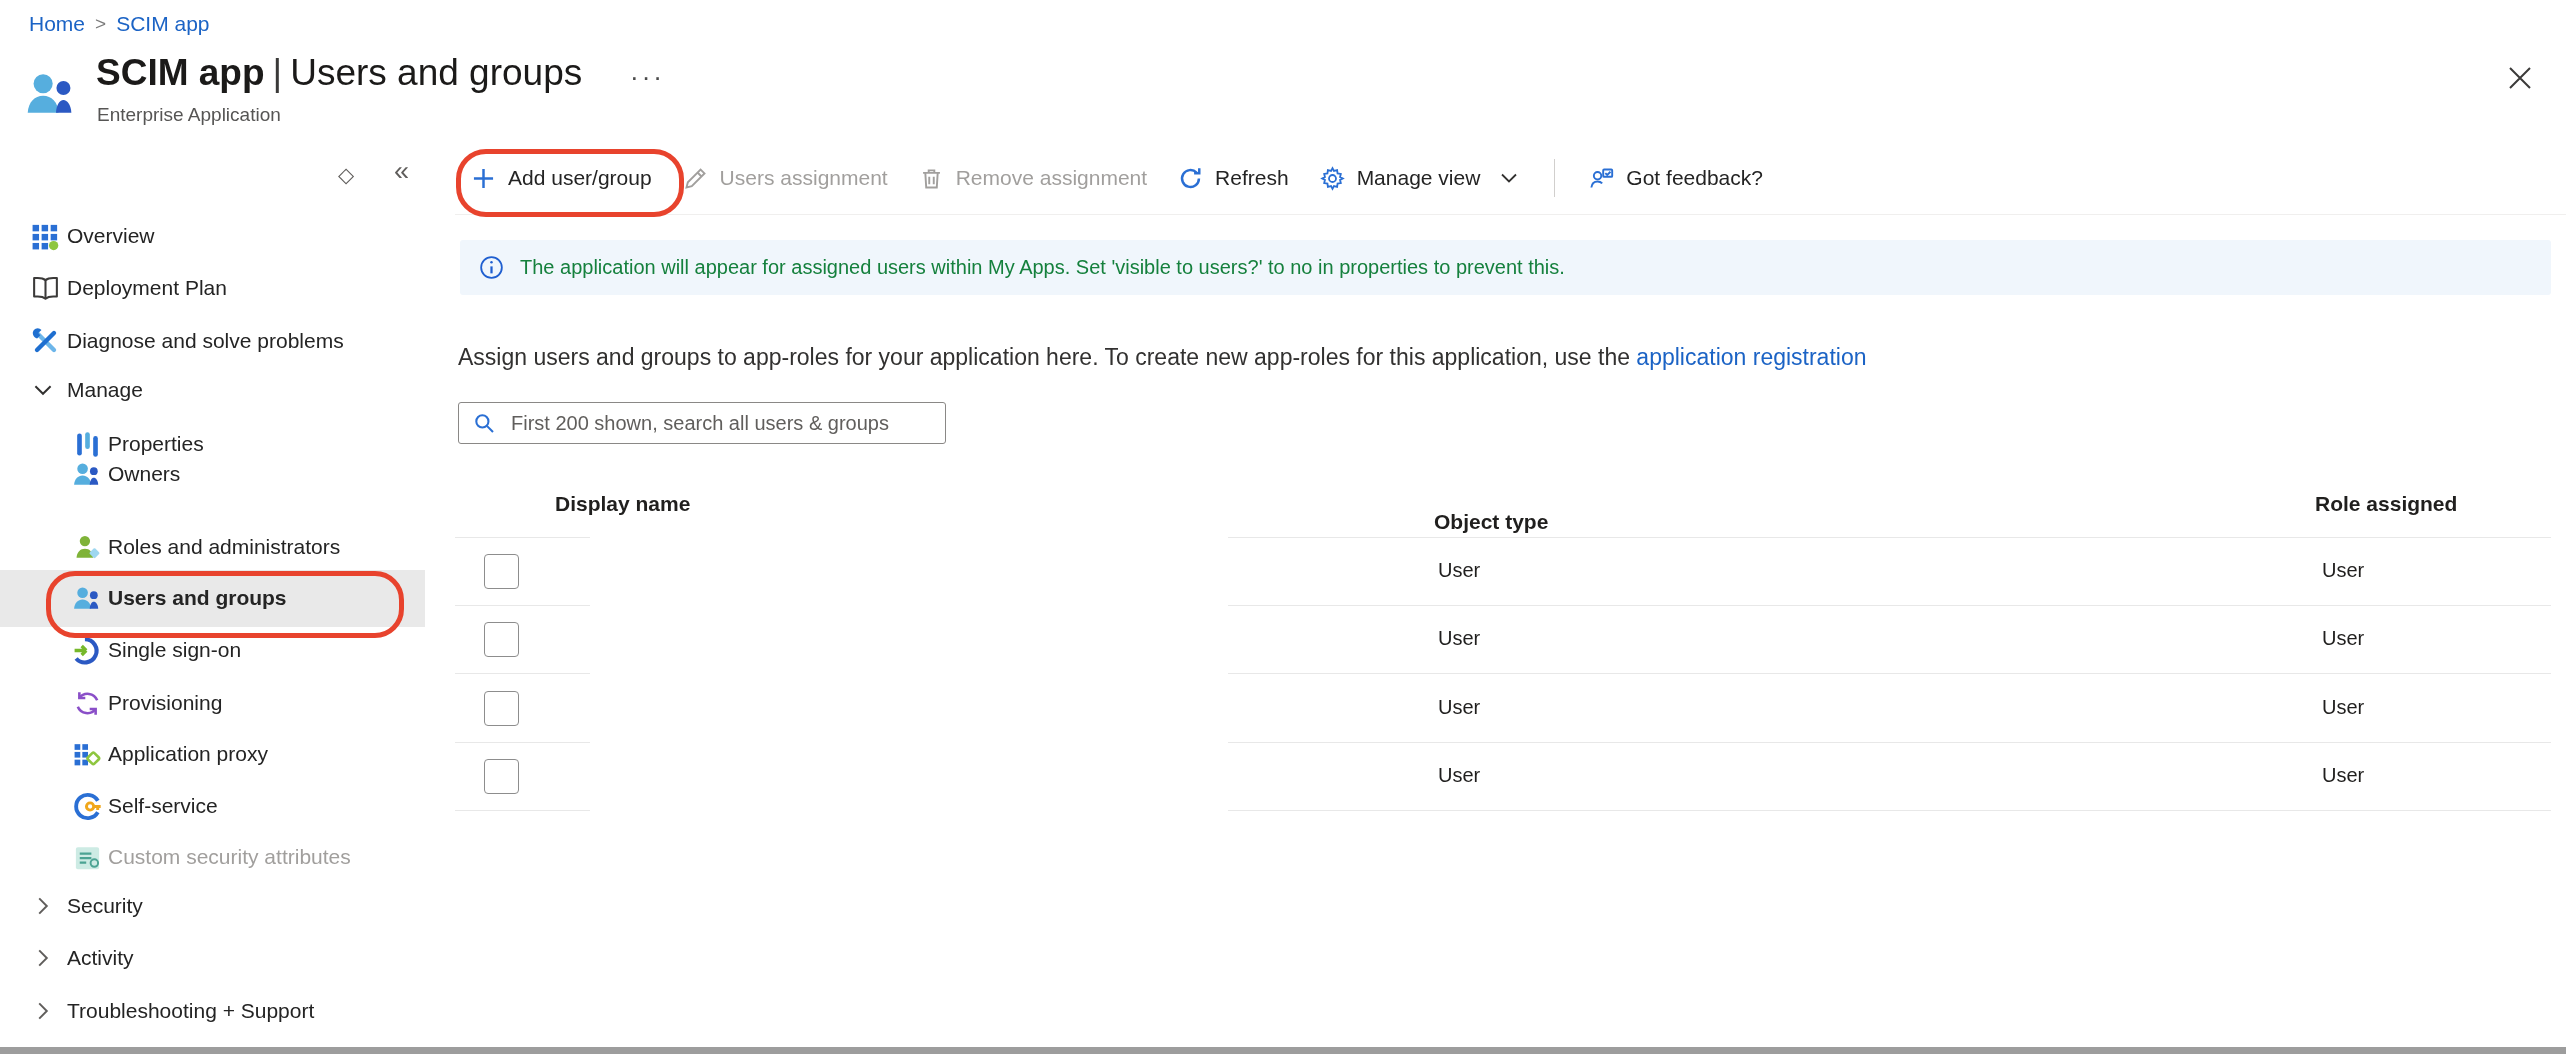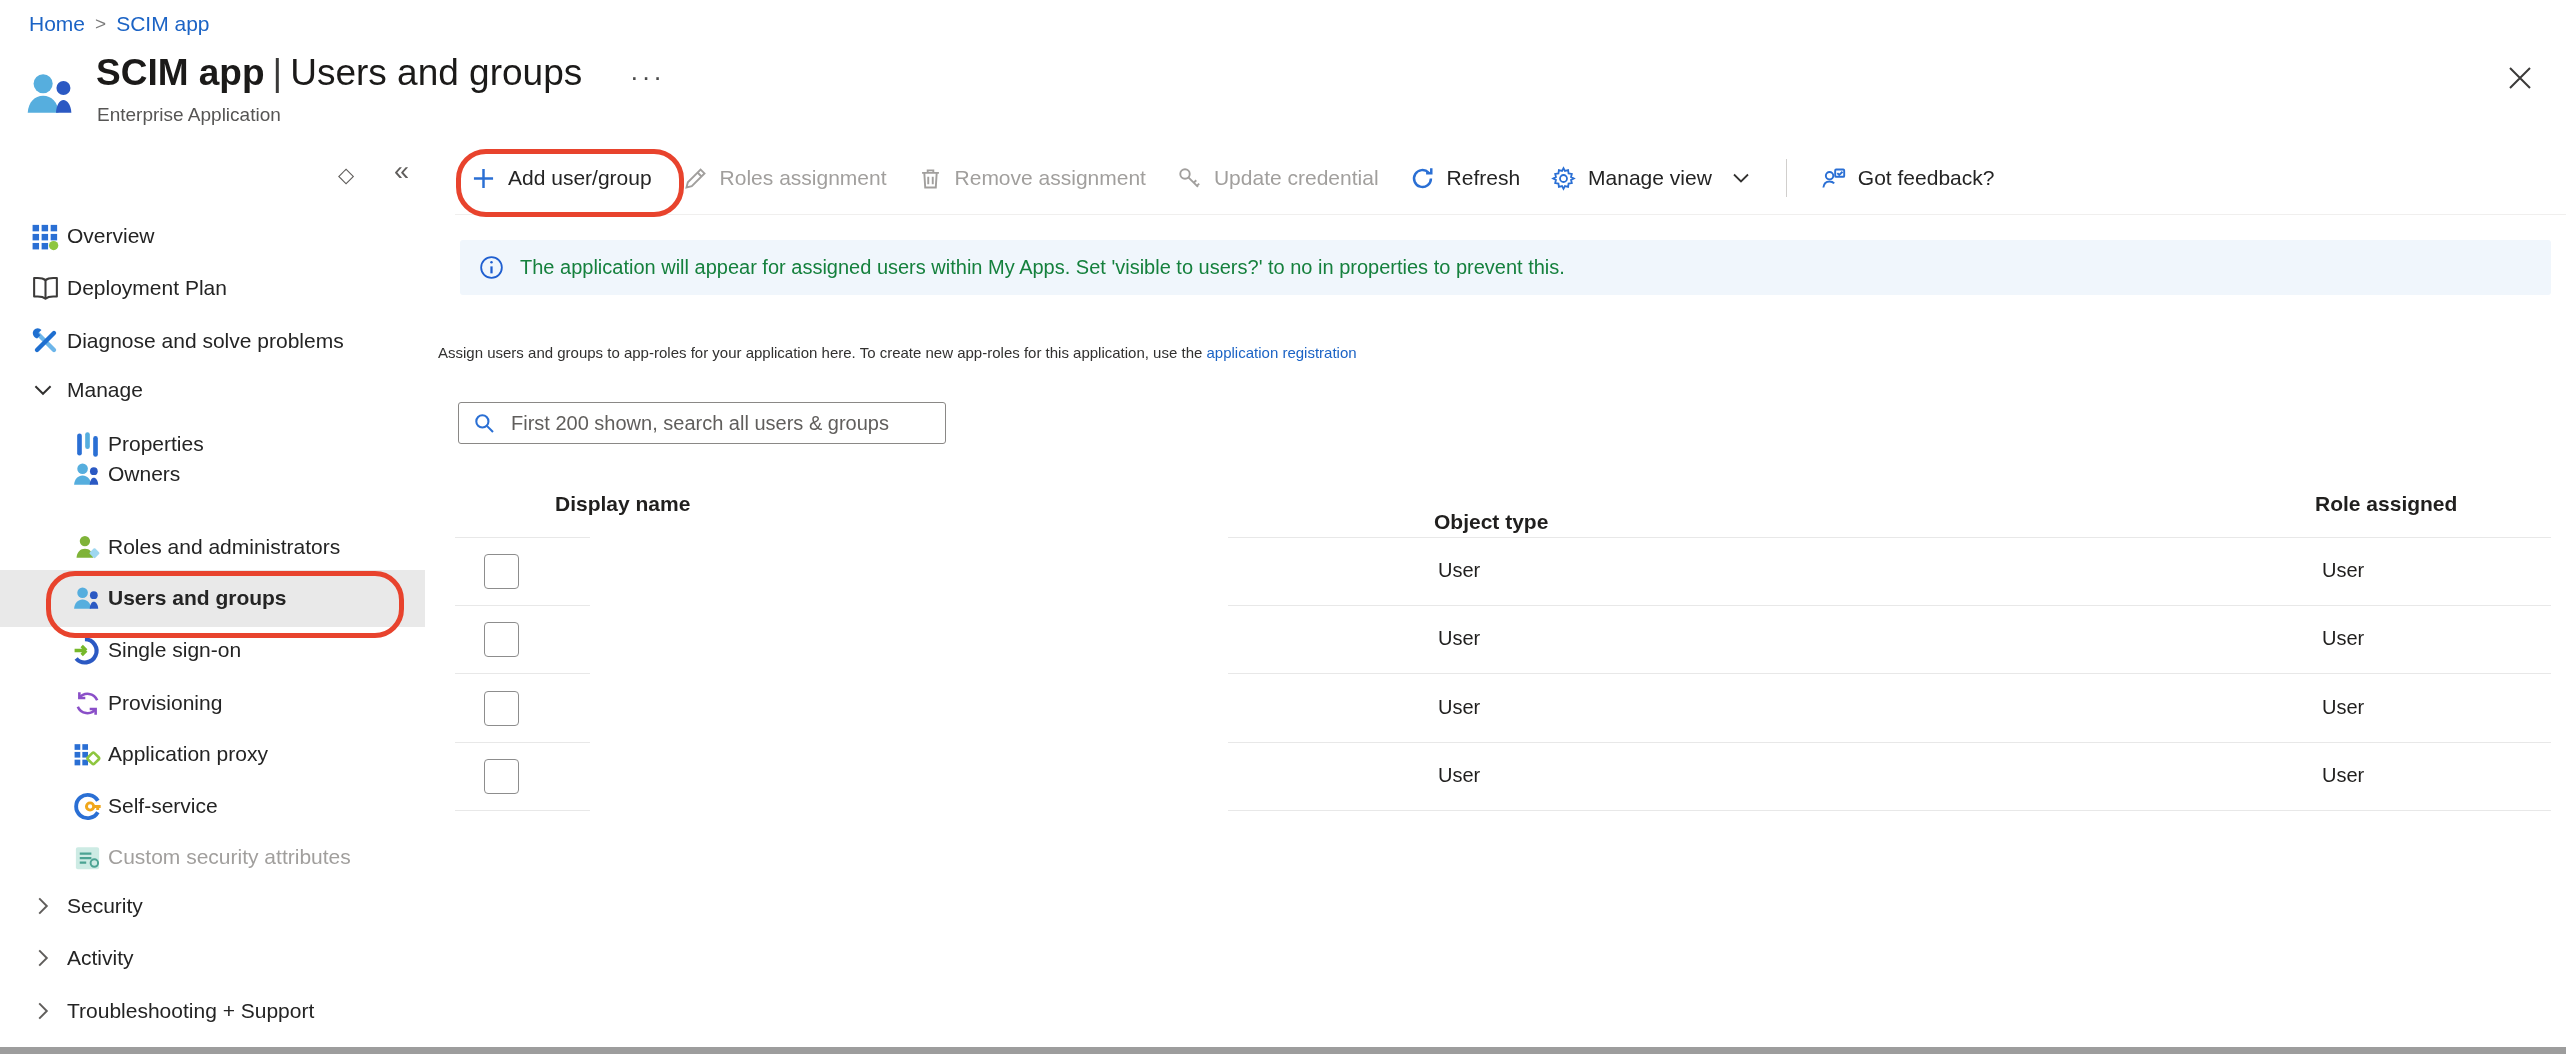--- a/index.html
+++ b/index.html
@@ -43,21 +43,21 @@
   .tb-divider{width:1px;height:38px;background:#d1cfcd;margin:0 18px;}
   .toolbar-rule{left:455px;top:214px;width:2111px;height:1px;background:#f0efee;}
 
   
   .banner{left:460px;top:240px;width:2091px;height:55px;background:#f0f6fc;border-radius:3px;
           display:flex;align-items:center;padding-left:18px;box-sizing:border-box;gap:15px;}
   .banner .ic{width:27px;height:27px;flex:0 0 auto;}
   .banner .txt{font-size:20px;color:#15803d;}
 
   
-  .desc{left:438px;top:344px;font-size:15px;color:#323130;white-space:nowrap;}
+  .desc{left:458px;top:344px;font-size:23px;color:#323130;white-space:nowrap;}
   .desc a{color:var(--link);text-decoration:none;cursor:pointer;}
 
   
   .search{left:458px;top:402px;width:488px;height:42px;border:1px solid #8a8886;border-radius:3px;
           display:flex;align-items:center;gap:12px;padding-left:12px;box-sizing:border-box;background:#fff;}
   .search .ic{width:26px;height:26px;flex:0 0 auto;}
   .search input{border:none;outline:none;flex:1;font-size:20px;color:#323130;font-family:inherit;background:transparent;}
   .search input::placeholder{color:#605e5c;}
 
   
@@ -280,38 +280,29 @@
           </svg>
         </span>
         <span>Add user/group</span>
       </div>
       <div class="tb-btn disabled" aria-disabled="true">
         <span class="ic">
           <svg viewBox="0 0 24 24" width="100%" height="100%" fill="none" stroke="#a19f9d" stroke-width="1.7">
             <path d="M4 20l1.2-4.7L16.5 4l3.5 3.5L8.7 18.8 4 20zM13.8 6.7l3.5 3.5"></path>
           </svg>
         </span>
-        <span>Roles assignment</span>
+        <span>Users assignment</span>
       </div>
       <div class="tb-btn disabled" aria-disabled="true">
         <span class="ic">
           <svg viewBox="0 0 24 24" width="100%" height="100%" fill="none" stroke="#a19f9d" stroke-width="1.7">
             <path d="M4.5 7h15M9.5 7V4.8h5V7M6.5 7l.8 13h9.4l.8-13M10 10.5v6.5M14 10.5v6.5"></path>
           </svg>
         </span>
         <span>Remove assignment</span>
-      </div>
-      <div class="tb-btn disabled" aria-disabled="true">
-        <span class="ic">
-          <svg viewBox="0 0 24 24" width="100%" height="100%" fill="none" stroke="#a19f9d" stroke-width="1.7">
-            <circle cx="8" cy="8" r="4.2"></circle>
-            <path d="M11 11l8.5 8.5M15.8 15.8l2.2-2.2M18.6 18.6l2-2"></path>
-          </svg>
-        </span>
-        <span>Update credential</span>
       </div>
       <div class="tb-btn">
         <span class="ic">
           <svg viewBox="0 0 24 24" width="100%" height="100%" fill="none" stroke="#2a6fd4" stroke-width="2.2">
             <path d="M19.5 12a7.5 7.5 0 1 1-2.1-5.2"></path>
             <path d="M19.8 2.8v4.6h-4.6"></path>
           </svg>
         </span>
         <span>Refresh</span>
       </div>

